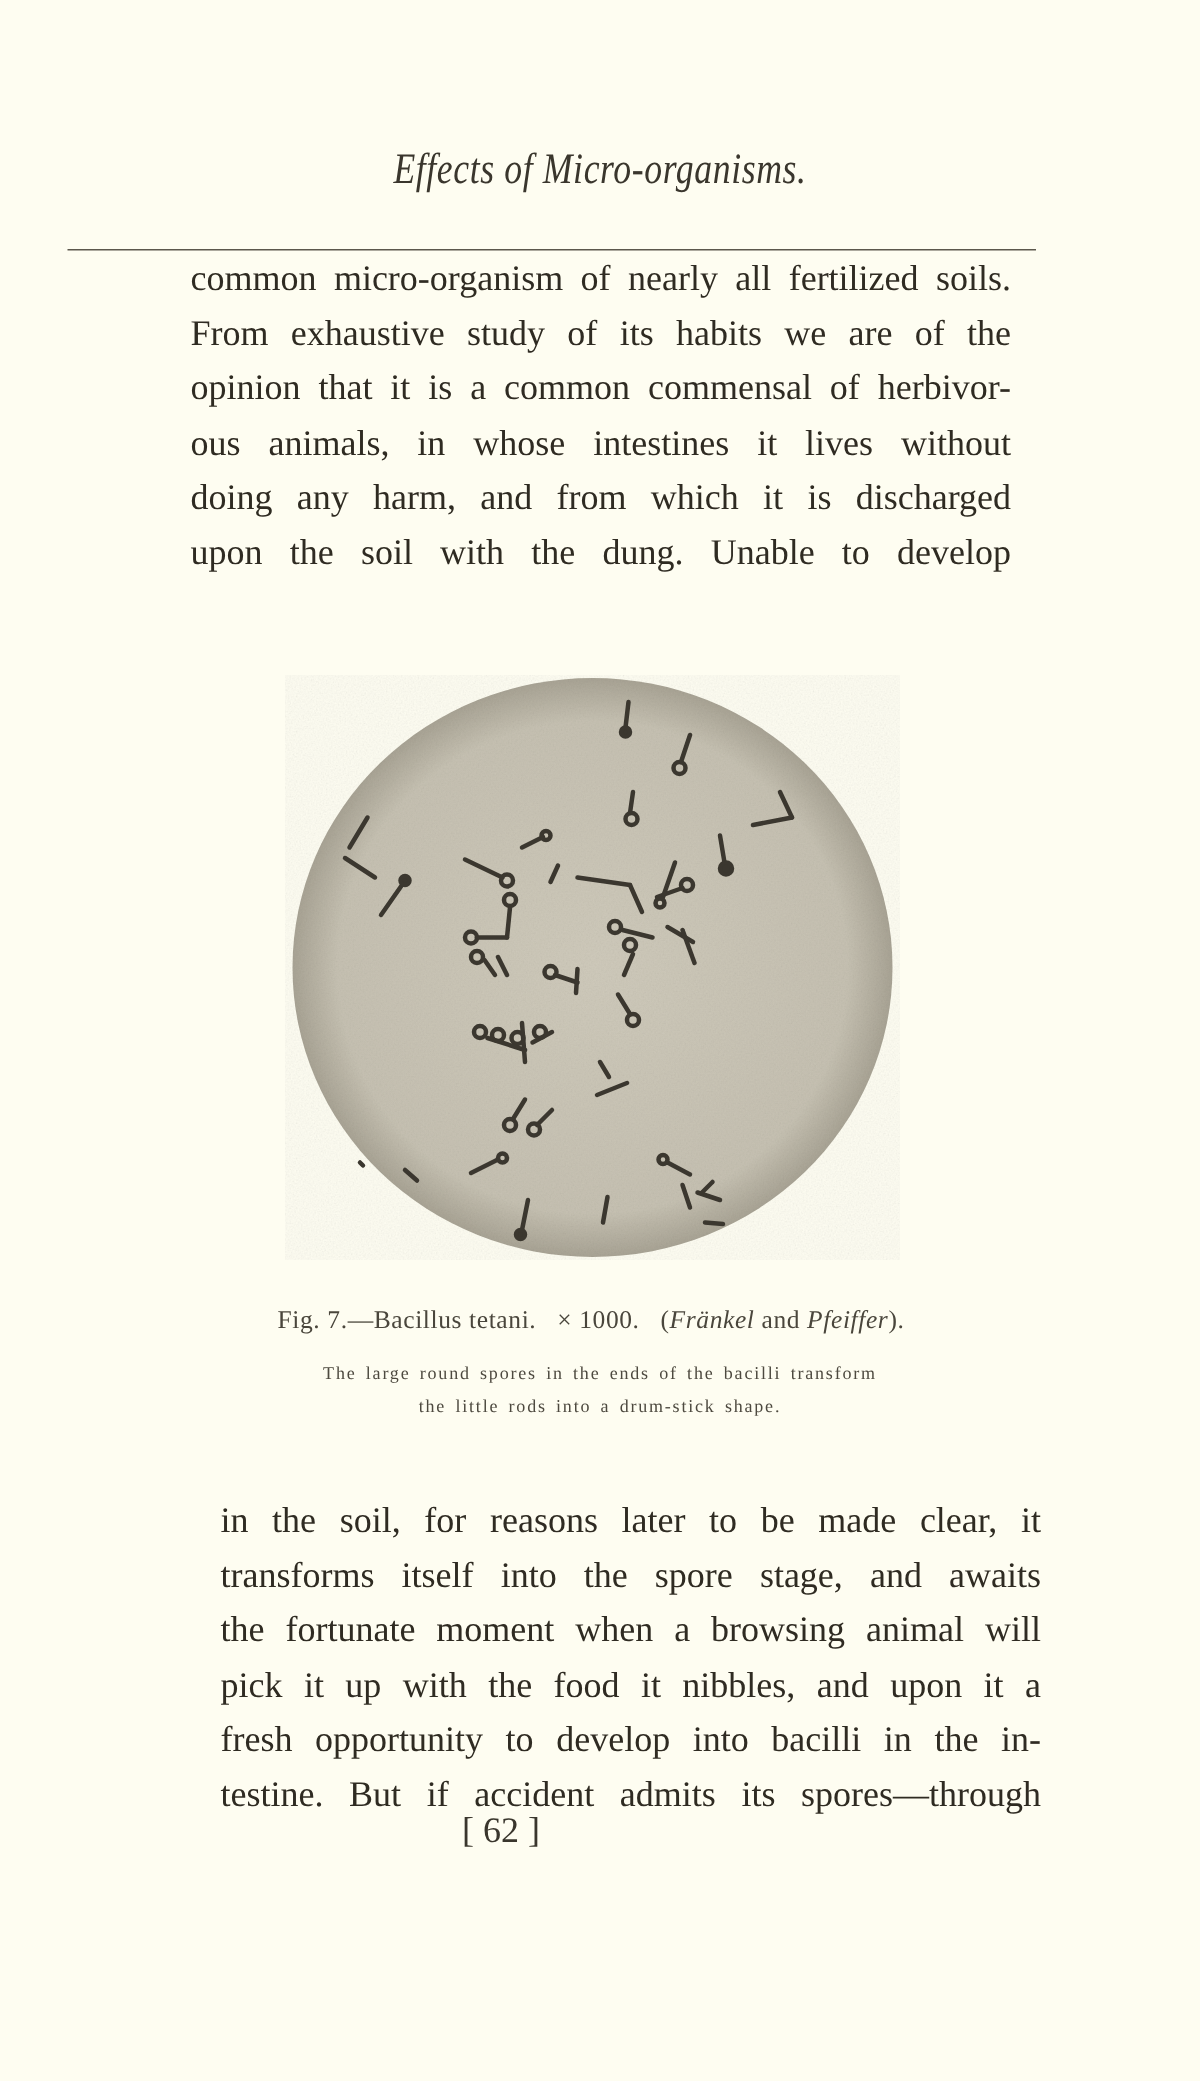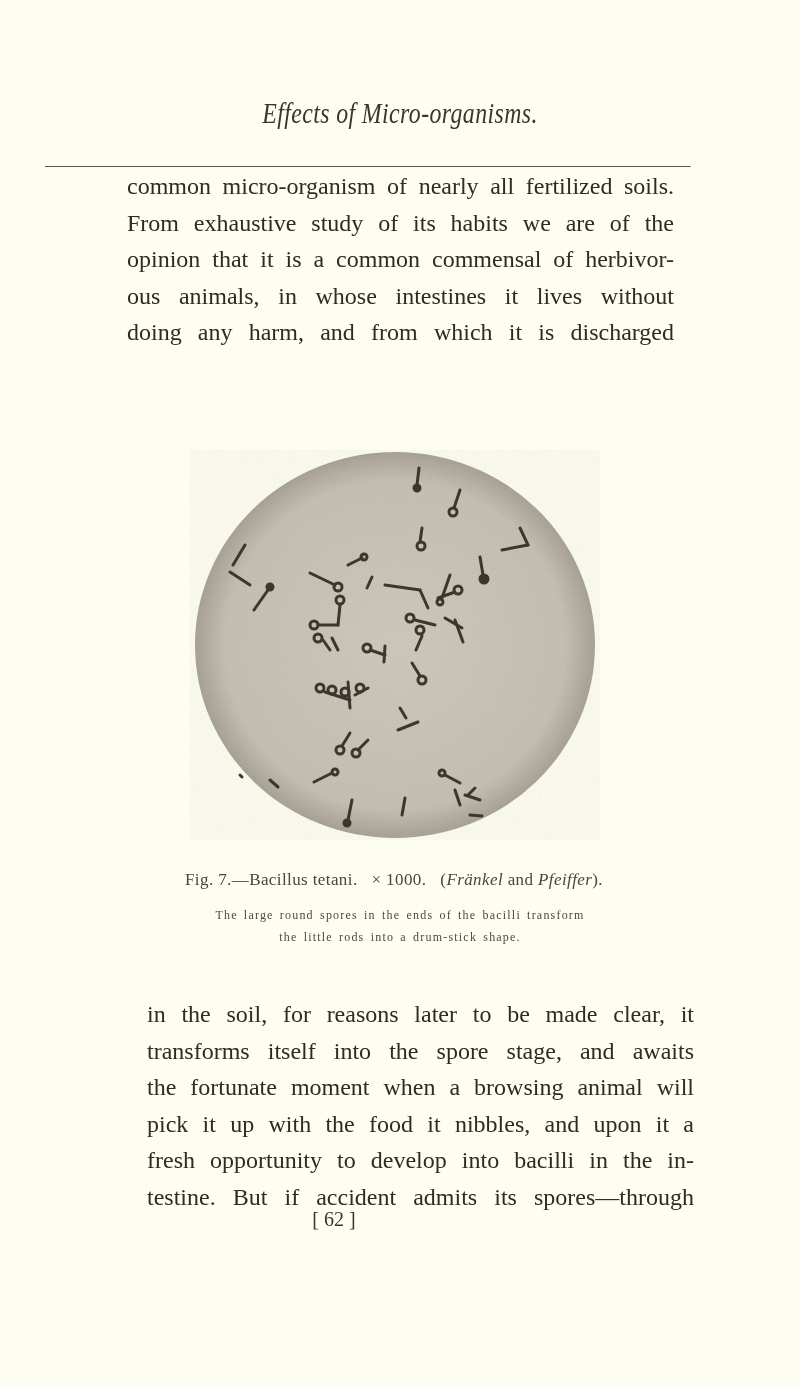--- a/index.html
+++ b/index.html
@@ -46,35 +46,36 @@
   }
   .caption-title i { font-style: italic; }
   .caption-text {
     position: absolute; left: 150px; width: 500px; top: 904px;
     font-size: 12px; line-height: 22px; color: #4d493f;
     text-align: center; letter-spacing: 1.2px; word-spacing: 2px;
   }
   .caption-text .line { display: block; white-space: nowrap; }
   .page-number {
     position: absolute; top: 1208px; left: 0; width: 668px; text-align: center;
-    font-size: 20px; color: #3a362d;
+    font-size: 24px; color: #3a362d;
   }
 </style>
 </head>
 <body>
 
 <div class="running-head">Effects of Micro-organisms.</div>
 <div class="head-rule"></div>
 
 <div class="body-block block-top">
   <span class="line">common micro-organism of nearly all fertilized soils.</span>
   <span class="line">From exhaustive study of its habits we are of the</span>
   <span class="line">opinion that it is a common commensal of herbivor-</span>
   <span class="line">ous animals, in whose intestines it lives without</span>
   <span class="line">doing any harm, and from which it is discharged</span>
+  <span class="line">upon the soil with the dung.  Unable to develop</span>
 </div>
 
 <div class="figure">
   <svg viewBox="0 0 410 390">
     <defs>
       <radialGradient id="fieldGrad" cx="50%" cy="50%" r="50%">
         <stop offset="0%" stop-color="#cfcabb"></stop>
         <stop offset="85%" stop-color="#c6c1b2"></stop>
         <stop offset="100%" stop-color="#a9a495"></stop>
       </radialGradient>

